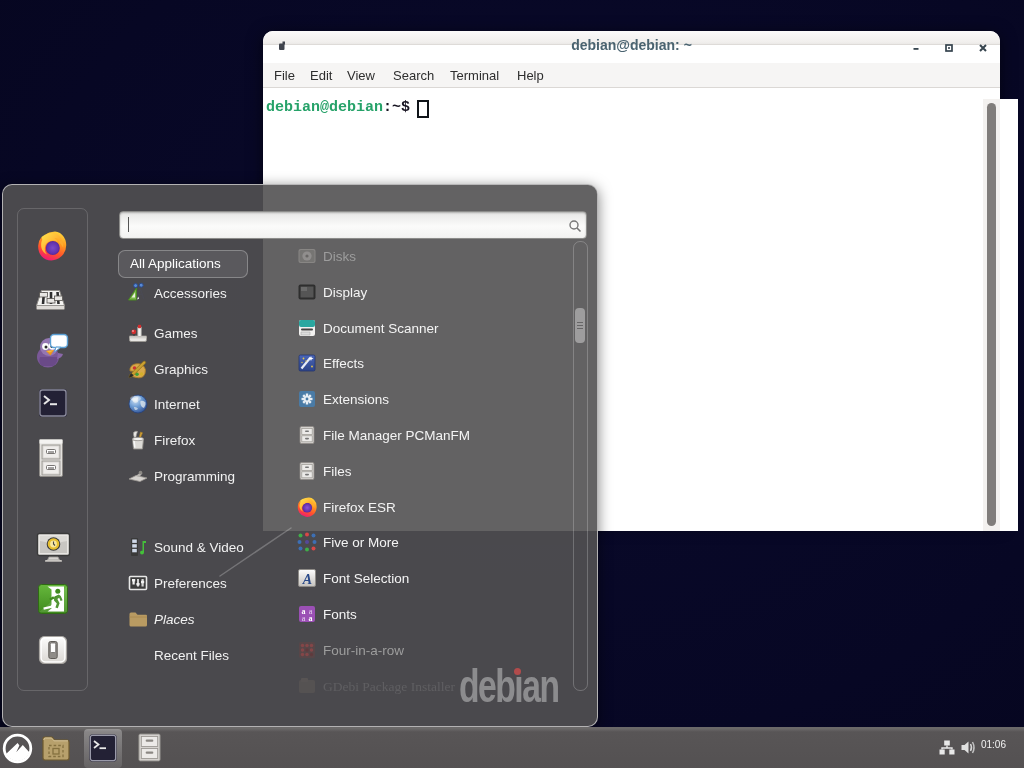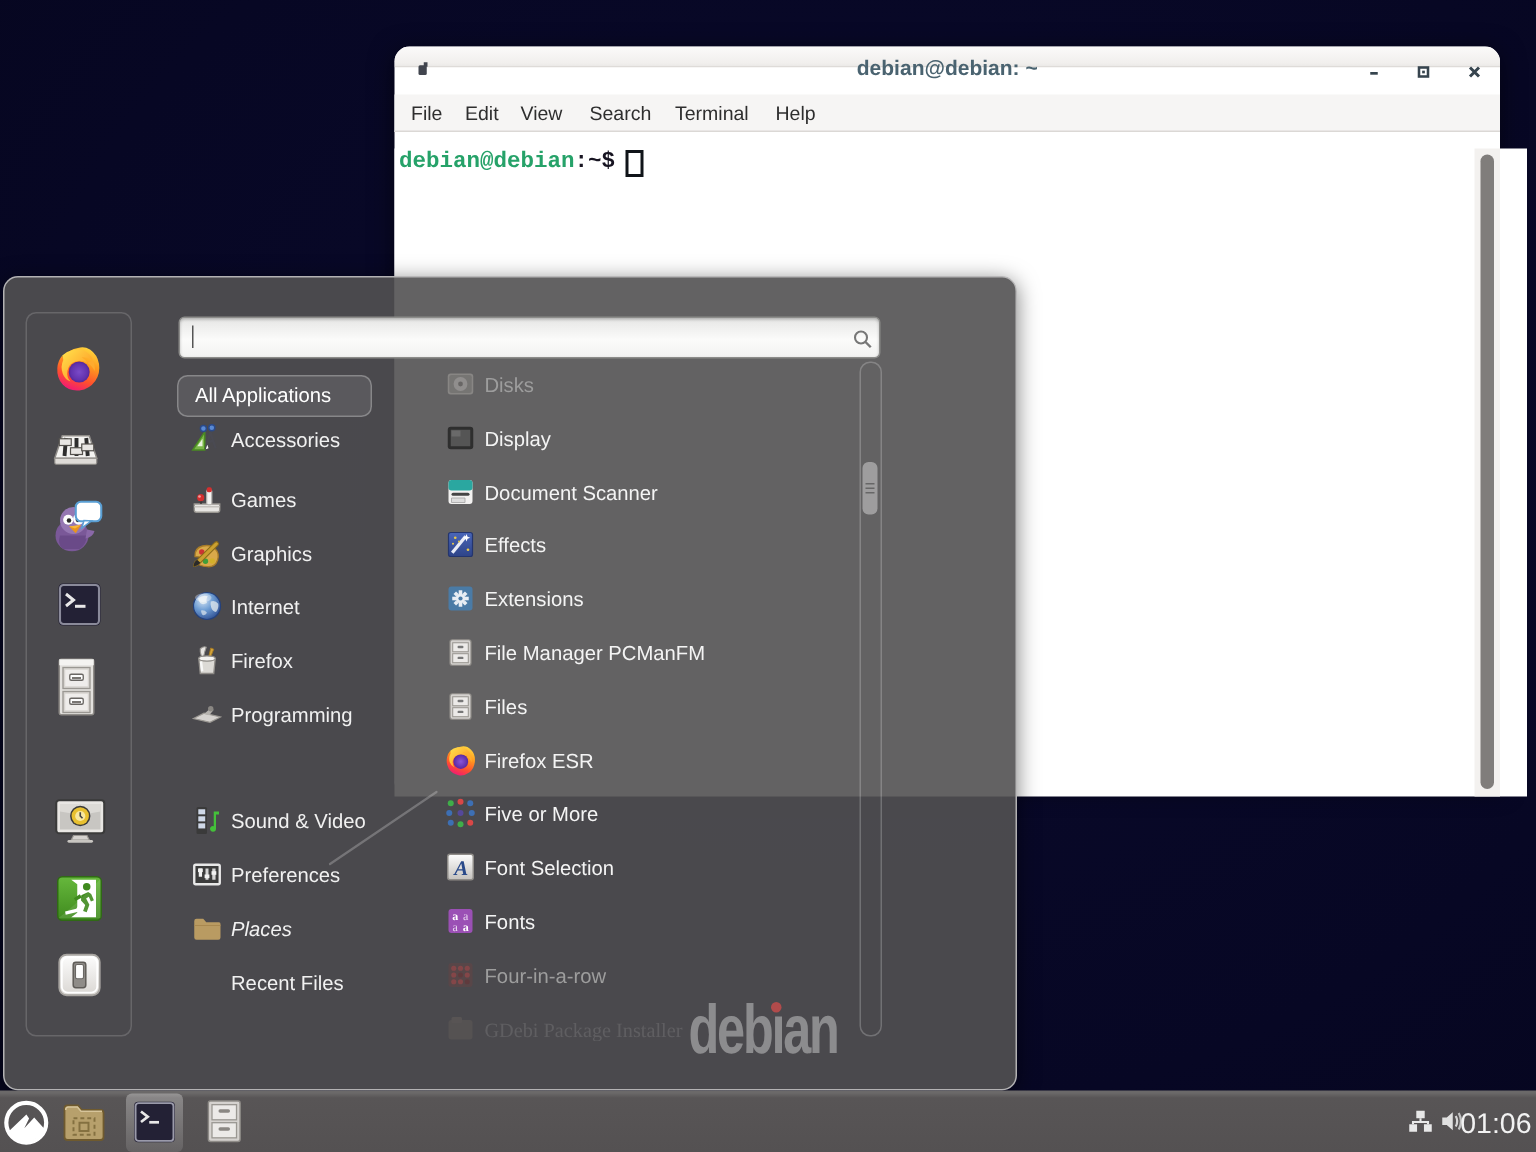--- a/index.html
+++ b/index.html
@@ -27,24 +27,24 @@
   #prompt span.d { color:#171421; font-weight:bold; }
   #cursor { left:154px; top:1px; width:12px; height:18px; border:2px solid #101419; }
   #tscroll-track { left:720px; top:0px; width:17px; height:432px; background:#f3f1ef; }
   #tscroll { left:4px; top:4px; width:9px; height:423px; background:#807d7b; border-radius:5px; }
 
   
   #panel { left:0; top:727px; width:1024px; height:41px;
            background:linear-gradient(#6b6969, #6b6969 4%, #585556 12%, #545152); }
   #taskbtn { left:84px; top:2px; width:38px; height:39px; border-radius:4px;
            background:linear-gradient(rgba(255,255,255,0.30), rgba(255,255,255,0.10)); }
-  #clock { right:3px; top:12px; font-size:19px; color:#f2f2f2; }
+  #clock { right:18px; top:12px; font-size:10px; color:#f2f2f2; }
 
   
-  #menu { left:2px; top:184px; width:676px; height:543px;
+  #menu { left:2px; top:184px; width:596px; height:543px;
           background:rgba(82,81,82,0.90);
           border:1px solid rgba(205,205,205,0.8);
           border-radius:10px;
           box-shadow:0 3px 14px rgba(0,0,0,0.5); }
   #favbox { left:14px; top:23px; width:71px; height:483px;
           border:1px solid rgba(255,255,255,0.16); border-radius:7px; }
   #searchbox { left:116px; top:26px; width:468px; height:28px; border-radius:4px;
           border:1px solid #8c8c8a;
           background:linear-gradient(#e6e6e5, #fbfbfa 55%, #f2f2f1);
           box-shadow:inset 0 1px 2px rgba(0,0,0,0.25); }

